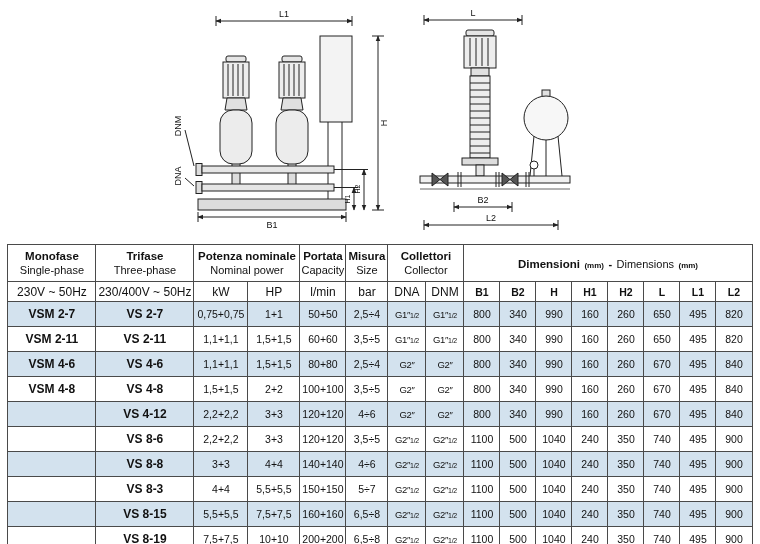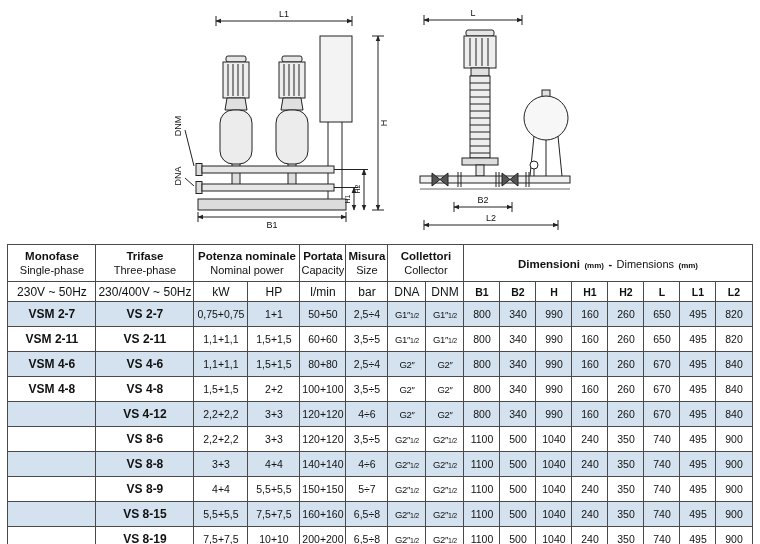--- a/index.html
+++ b/index.html
@@ -399,21 +399,21 @@
           <td>500</td>
           <td>1040</td>
           <td>240</td>
           <td>350</td>
           <td>740</td>
           <td>495</td>
           <td>900</td>
         </tr>
         <tr>
           <td class="model"></td>
-          <td class="model">VS 8-9</td>
+          <td class="model">VS 8-3</td>
           <td>4+4</td>
           <td>5,5+5,5</td>
           <td>150+150</td>
           <td>5÷7</td>
           <td class="gcell"><span>G2″</span><span class="frac">1/2</span></td>
           <td class="gcell"><span>G2″</span><span class="frac">1/2</span></td>
           <td>1100</td>
           <td>500</td>
           <td>1040</td>
           <td>240</td>

